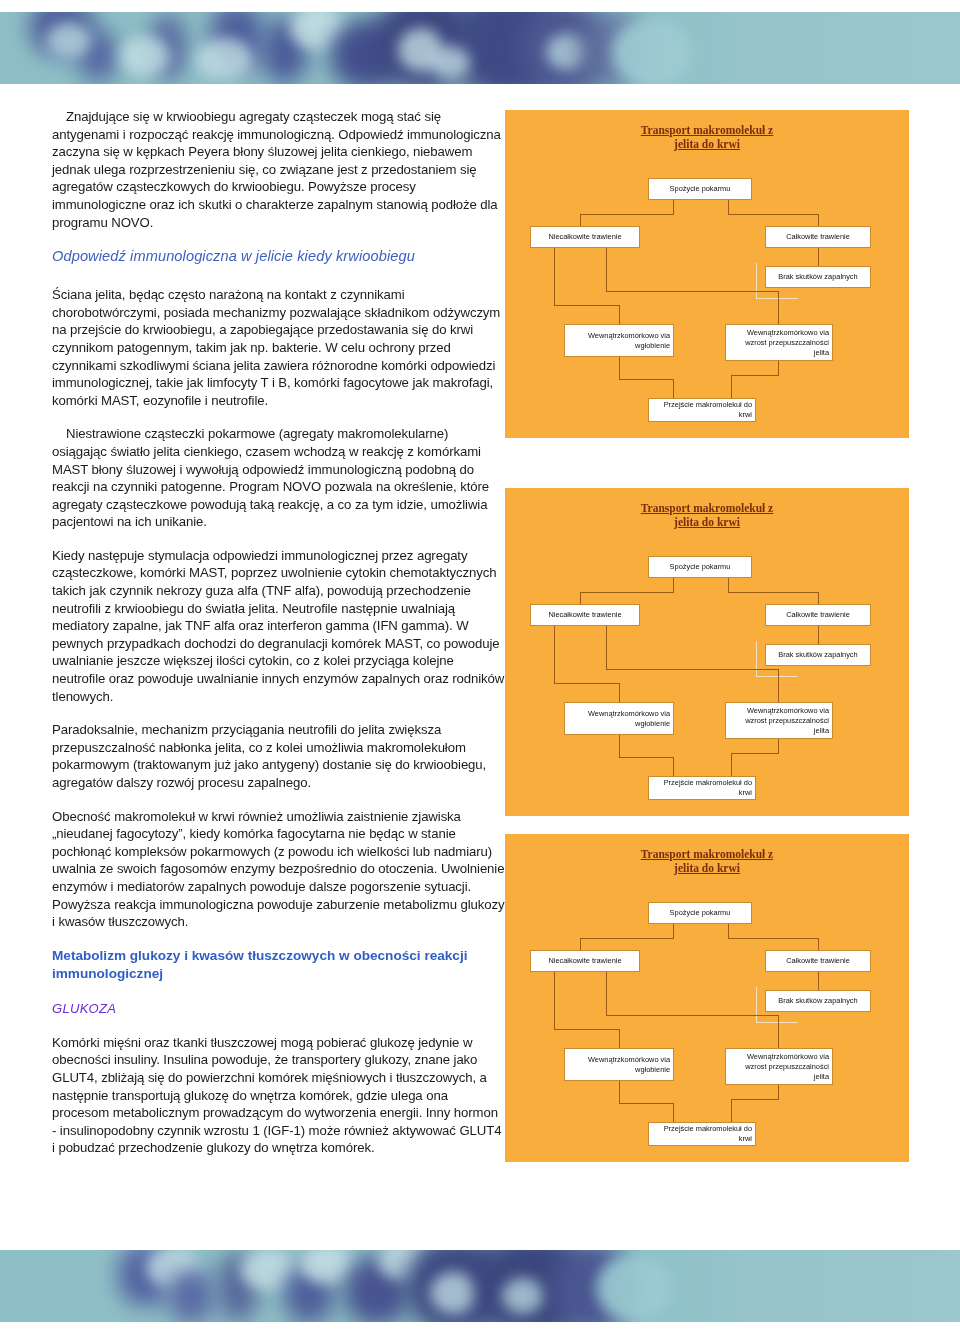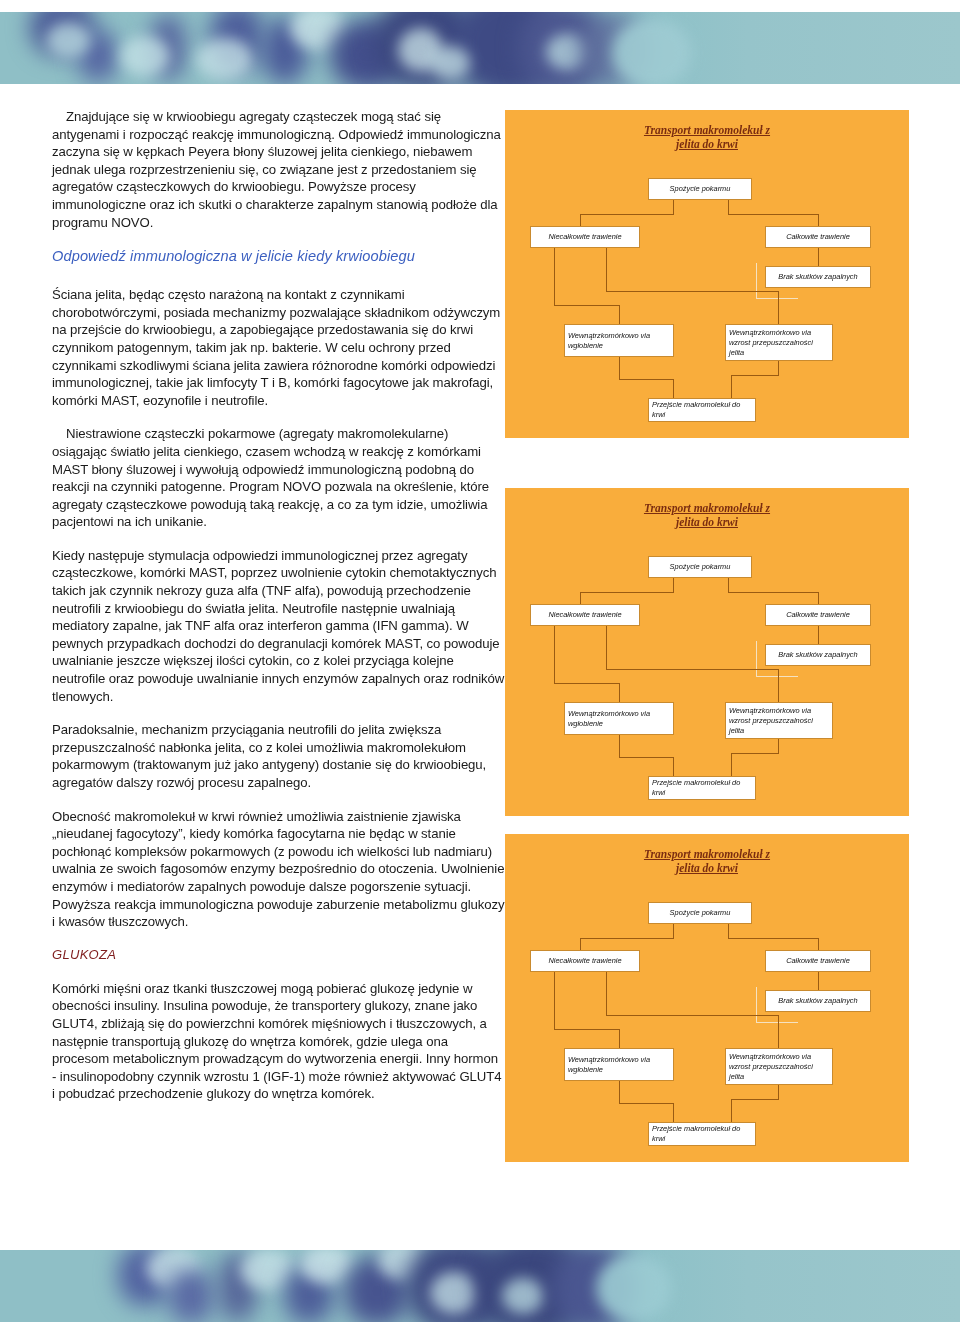--- a/index.html
+++ b/index.html
@@ -50,21 +50,20 @@
     display: flex;
     align-items: flex-start;
   }
   .col-text {
     width: 505px;
     padding: 24px 0 0 52px;
   }
   .col-figs {
     width: 455px;
     padding: 26px 12px 0 0;
-    font-style: italic;
   }
 
   
   p.body {
     margin: 0 0 16px 0;
     font-size: 13.2px;
     line-height: 17.6px;
     color: #1b1b1b;
     text-align: left;
     letter-spacing: -0.1px;
@@ -86,21 +85,21 @@
     line-height: 18px;
     font-weight: bold;
     font-style: normal;
     color: #2f5fc4;
   }
   h3.sub-ital {
     margin: 9px 0 18px 0;
     font-size: 13px;
     font-style: italic;
     font-weight: normal;
-    color: #7f1d1d;
+    color: #6d28d9;
     letter-spacing: .3px;
   }
 
   
   .figure {
     width: 404px;
     height: 328px;
     background: #F9AD3C;
     position: relative;
     margin-bottom: 50px;
@@ -123,21 +122,21 @@
     display: inline-block;
   }
 
   .node {
     position: absolute;
     background: #ffffff;
     border: 1px solid #c98a2e;
     font-size: 7.4px;
     line-height: 10px;
     color: #111;
-    text-align: left;
+    text-align: right;
     display: flex;
     align-items: center;
     justify-content: center;
     padding: 2px 3px;
     z-index: 3;
   }
   .conn {
     position: absolute;
     background: #9a5b12;
     z-index: 1;
@@ -182,20 +181,21 @@
       <p class="body">Ściana jelita, będąc często narażoną na kontakt z czynnikami chorobotwórczymi, posiada mechanizmy pozwalające składnikom odżywczym na przejście do krwioobiegu, a zapobiegające przedostawania się do krwi czynnikom patogennym, takim jak np. bakterie. W celu ochrony przed czynnikami szkodliwymi ściana jelita zawiera różnorodne komórki odpowiedzi immunologicznej, takie jak limfocyty T i B, komórki fagocytowe jak makrofagi, komórki MAST, eozynofile i neutrofile.</p>
 
       <p class="body indent">Niestrawione cząsteczki pokarmowe (agregaty makromolekularne) osiągając światło jelita cienkiego, czasem wchodzą w reakcję z komórkami MAST błony śluzowej i wywołują odpowiedź immunologiczną podobną do reakcji na czynniki patogenne. Program NOVO pozwala na określenie, które agregaty cząsteczkowe powodują taką reakcję, a co za tym idzie, umożliwia pacjentowi na ich unikanie.</p>
 
       <p class="body">Kiedy następuje stymulacja odpowiedzi immunologicznej przez agregaty cząsteczkowe, komórki MAST, poprzez uwolnienie cytokin chemotaktycznych takich jak czynnik nekrozy guza alfa (TNF alfa), powodują przechodzenie neutrofili z krwioobiegu do światła jelita. Neutrofile następnie uwalniają mediatory zapalne, jak TNF alfa oraz interferon gamma (IFN gamma). W pewnych przypadkach dochodzi do degranulacji komórek MAST, co powoduje uwalnianie jeszcze większej ilości cytokin, co z kolei przyciąga kolejne neutrofile oraz powoduje uwalnianie innych enzymów zapalnych oraz rodników tlenowych.</p>
 
       <p class="body">Paradoksalnie, mechanizm przyciągania neutrofili do jelita zwiększa przepuszczalność nabłonka jelita, co z kolei umożliwia makromolekułom pokarmowym (traktowanym już jako antygeny) dostanie się do krwioobiegu, agregatów dalszy rozwój procesu zapalnego.</p>
 
       <p class="body">Obecność makromolekuł w krwi również umożliwia zaistnienie zjawiska „nieudanej fagocytozy”, kiedy komórka fagocytarna nie będąc w stanie pochłonąć kompleksów pokarmowych (z powodu ich wielkości lub nadmiaru) uwalnia ze swoich fagosomów enzymy bezpośrednio do otoczenia. Uwolnienie enzymów i mediatorów zapalnych powoduje dalsze pogorszenie sytuacji. Powyższa reakcja immunologiczna powoduje zaburzenie metabolizmu glukozy i kwasów tłuszczowych.</p>
 
+      <h2 class="blue-bold">Metabolizm glukozy i kwasów tłuszczowych w obecności reakcji immunologicznej</h2>
 
       <h3 class="sub-ital">GLUKOZA</h3>
 
       <p class="body">Komórki mięśni oraz tkanki tłuszczowej mogą pobierać glukozę jedynie w obecności insuliny. Insulina powoduje, że transportery glukozy, znane jako GLUT4, zbliżają się do powierzchni komórek mięśniowych i tłuszczowych, a następnie transportują glukozę do wnętrza komórek, gdzie ulega ona procesom metabolicznym prowadzącym do wytworzenia energii. Inny hormon - insulinopodobny czynnik wzrostu 1 (IGF-1) może również aktywować GLUT4 i pobudzać przechodzenie glukozy do wnętrza komórek.</p>
     </div>
 
     <div class="col-figs">
 
       <div class="figure">
         <div class="fig-title">

